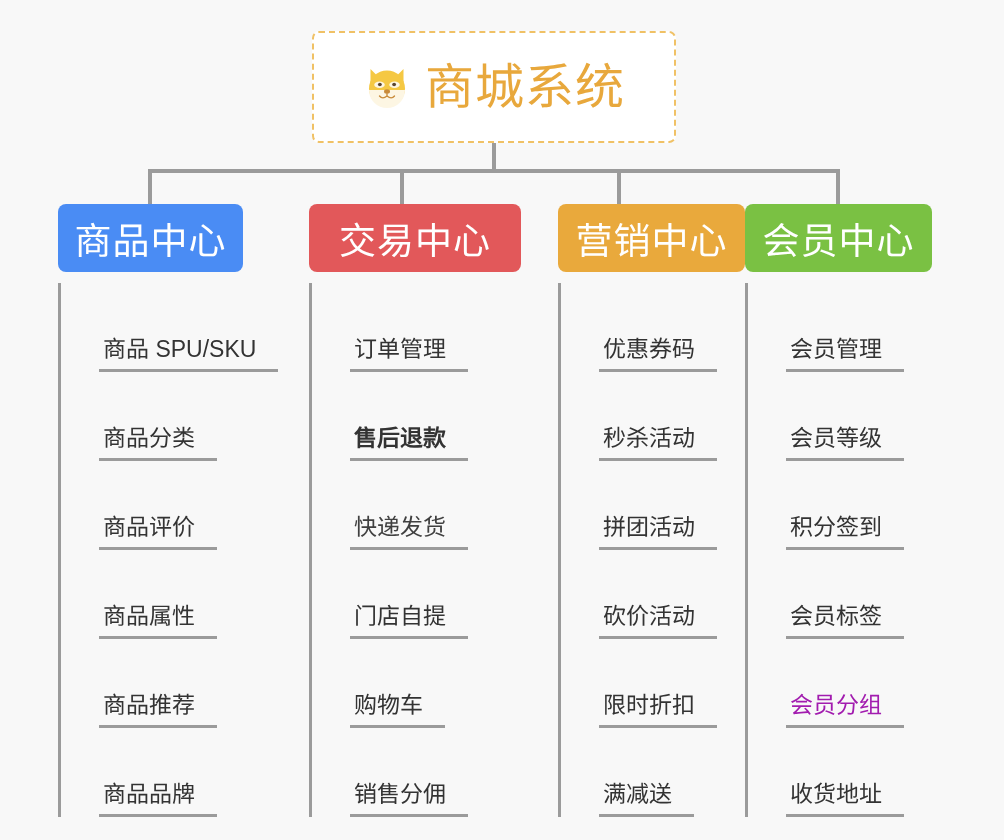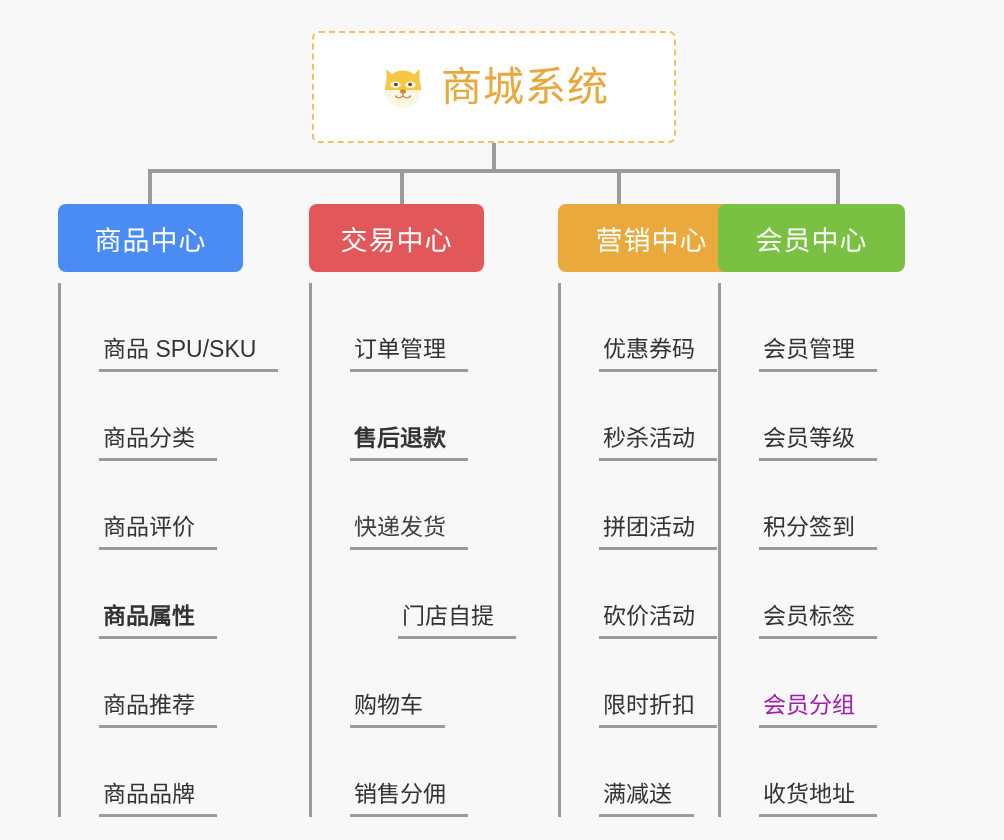--- a/index.html
+++ b/index.html
@@ -42,21 +42,21 @@
   }
   .root-emoji {
     font-size: 42px;
     line-height: 1;
     display: block;
     width: 48px;
     height: 48px;
   }
   .root-emoji svg { display:block; width:48px; height:48px; }
   .root-title {
-    font-size: 41px;
+    font-size: 49px;
     color: #e8a83c;
     letter-spacing: 1px;
     line-height: 1;
     white-space: nowrap;
   }
 
   
   .conn {
     position: absolute;
     background: #9b9b9b;
@@ -84,37 +84,37 @@
   .drop-3 { left: 836px; }
 
   
   .column {
     position: absolute;
     top: 204px;
   }
   .col-0 { left: 58px;  width: 260px; }
   .col-1 { left: 309px; width: 230px; }
   .col-2 { left: 538px; width: 230px; padding-left: 20px; }
-  .col-3 { left: 718px; width: 230px; }
+  .col-3 { left: 745px; width: 230px; }
 
   .cat-header {
     box-sizing: border-box;
     height: 68px;
     border-radius: 8px;
     display: flex;
     align-items: center;
     justify-content: center;
     color: #ffffff;
-    font-size: 27px;
+    font-size: 37px;
     letter-spacing: 1px;
     white-space: nowrap;
     user-select: none;
   }
   .col-0 .cat-header { width: 185px; }
-  .col-1 .cat-header { width: 175px; }
+  .col-1 .cat-header { width: 212px; }
   .col-2 .cat-header { width: 187px; }
   .col-3 .cat-header { width: 187px; }
 
   
   .leaf-list {
     position: relative;
     margin-top: 11px;
     padding-left: 13px;
     border-left: 3px solid #9b9b9b;
     list-style: none;
@@ -173,21 +173,21 @@
       <li class="leaf-item">
           <span class="leaf-label" style="border-bottom-color: rgb(155, 155, 155); color: rgb(51, 51, 51);">商品 SPU/SKU</span>
         </li>
       <li class="leaf-item">
           <span class="leaf-label" style="border-bottom-color: rgb(155, 155, 155); color: rgb(51, 51, 51);">商品分类</span>
         </li>
       <li class="leaf-item">
           <span class="leaf-label" style="border-bottom-color: rgb(155, 155, 155); color: rgb(51, 51, 51);">商品评价</span>
         </li>
       <li class="leaf-item">
-          <span class="leaf-label" style="border-bottom-color: rgb(155, 155, 155); color: rgb(51, 51, 51); font-weight: bold;">商品属性</span>
+          <span class="leaf-label" style="border-bottom-color: rgb(155, 155, 155); color: rgb(51, 51, 51);">商品属性</span>
         </li>
       <li class="leaf-item">
           <span class="leaf-label" style="border-bottom-color: rgb(155, 155, 155); color: rgb(51, 51, 51);">商品推荐</span>
         </li>
       <li class="leaf-item">
           <span class="leaf-label" style="border-bottom-color: rgb(155, 155, 155); color: rgb(51, 51, 51);">商品品牌</span>
         </li>
     </ul>
   </div>
 
@@ -197,21 +197,21 @@
       <li class="leaf-item">
           <span class="leaf-label" style="border-bottom-color: rgb(155, 155, 155); color: rgb(51, 51, 51);">订单管理</span>
         </li>
       <li class="leaf-item">
           <span class="leaf-label" style="border-bottom-color: rgb(155, 155, 155); color: rgb(51, 51, 51); font-weight: bold;">售后退款</span>
         </li>
       <li class="leaf-item">
           <span class="leaf-label" style="border-bottom-color: rgb(155, 155, 155); color: #404040;">快递发货</span>
         </li>
       <li class="leaf-item">
-          <span class="leaf-label" style="border-bottom-color: rgb(155, 155, 155); color: rgb(51, 51, 51); margin-left: 48px;">门店自提</span>
+          <span class="leaf-label" style="border-bottom-color: rgb(155, 155, 155); color: rgb(51, 51, 51);">门店自提</span>
         </li>
       <li class="leaf-item">
           <span class="leaf-label" style="border-bottom-color: rgb(155, 155, 155); color: rgb(51, 51, 51);">购物车</span>
         </li>
       <li class="leaf-item">
           <span class="leaf-label" style="border-bottom-color: rgb(155, 155, 155); color: rgb(51, 51, 51);">销售分佣</span>
         </li>
     </ul>
   </div>
 

